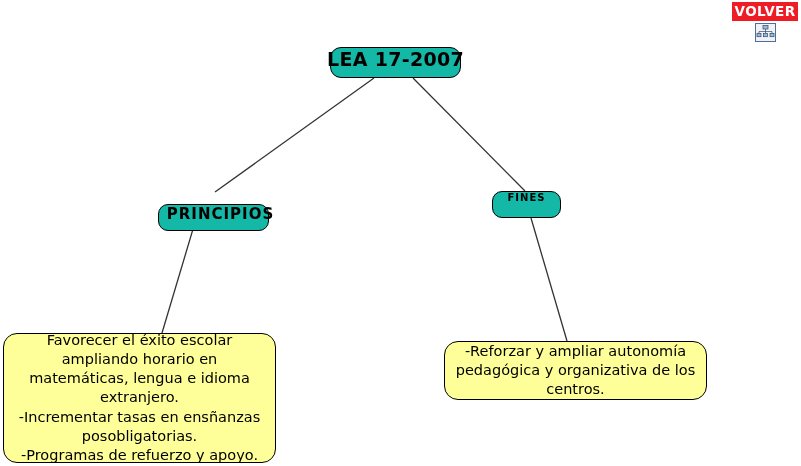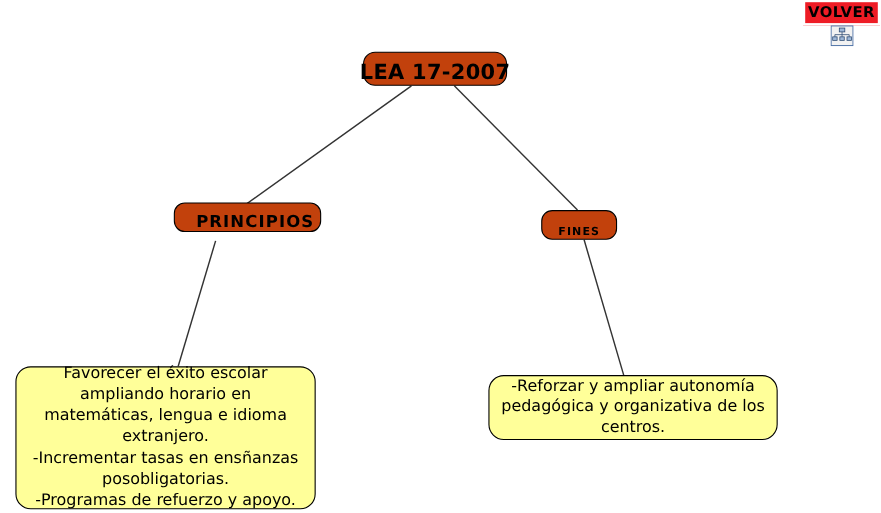--- a/index.html
+++ b/index.html
@@ -25,25 +25,25 @@
     top: 0;
     width: 801px;
     height: 466px;
     pointer-events: none;
   }
 
   
   .node {
     position: absolute;
     box-sizing: border-box;
-    background: #c2410c;
+    background: #14b8a6;
     border: 1px solid #000000;
     border-radius: 12px;
     display: flex;
-    align-items: flex-end;
+    align-items: flex-start;
     justify-content: center;
     text-align: center;
     color: #000000;
   }
 
   .node-title {
     font-family: "DejaVu Sans", sans-serif;
     font-weight: bold;
     letter-spacing: 0.5px;
     white-space: nowrap;
@@ -58,22 +58,22 @@
     border-radius: 11px;
   }
   #node-root .node-title {
     font-size: 19px;
     letter-spacing: 0.3px;
   }
 
   
   #node-principios {
     left: 158px;
-    top: 184px;
-    width: 134px;
+    top: 204px;
+    width: 111px;
     height: 27px;
     border-radius: 10px;
     padding-left: 14px;
   }
   #node-principios .node-title {
     font-size: 15px;
     letter-spacing: 1px;
   }
 
   #node-fines {
@@ -103,21 +103,21 @@
   .leaf-text {
     font-family: "DejaVu Sans", sans-serif;
     font-size: 14.5px;
     line-height: 1.33;
     color: #000000;
     text-align: center;
     white-space: pre-line;
   }
 
   #leaf-principios {
-    left: 14px;
+    left: 3px;
     top: 333px;
     width: 273px;
     height: 130px;
   }
 
   #leaf-fines {
     left: 444px;
     top: 341px;
     width: 263px;
     height: 59px;
@@ -138,21 +138,21 @@
     width: 70px;
     height: 23px;
     background: #ee1c25;
     border: 2px solid #ffffff;
     display: flex;
     align-items: center;
     justify-content: center;
     cursor: pointer;
   }
   #volver-label {
-    color: #000000;
+    color: #ffffff;
     font-family: "DejaVu Sans", sans-serif;
     font-weight: bold;
     font-size: 13.5px;
     letter-spacing: 0.4px;
     line-height: 1;
   }
   #volver-icon {
     margin-top: 0px;
     width: 21px;
     height: 19px;

